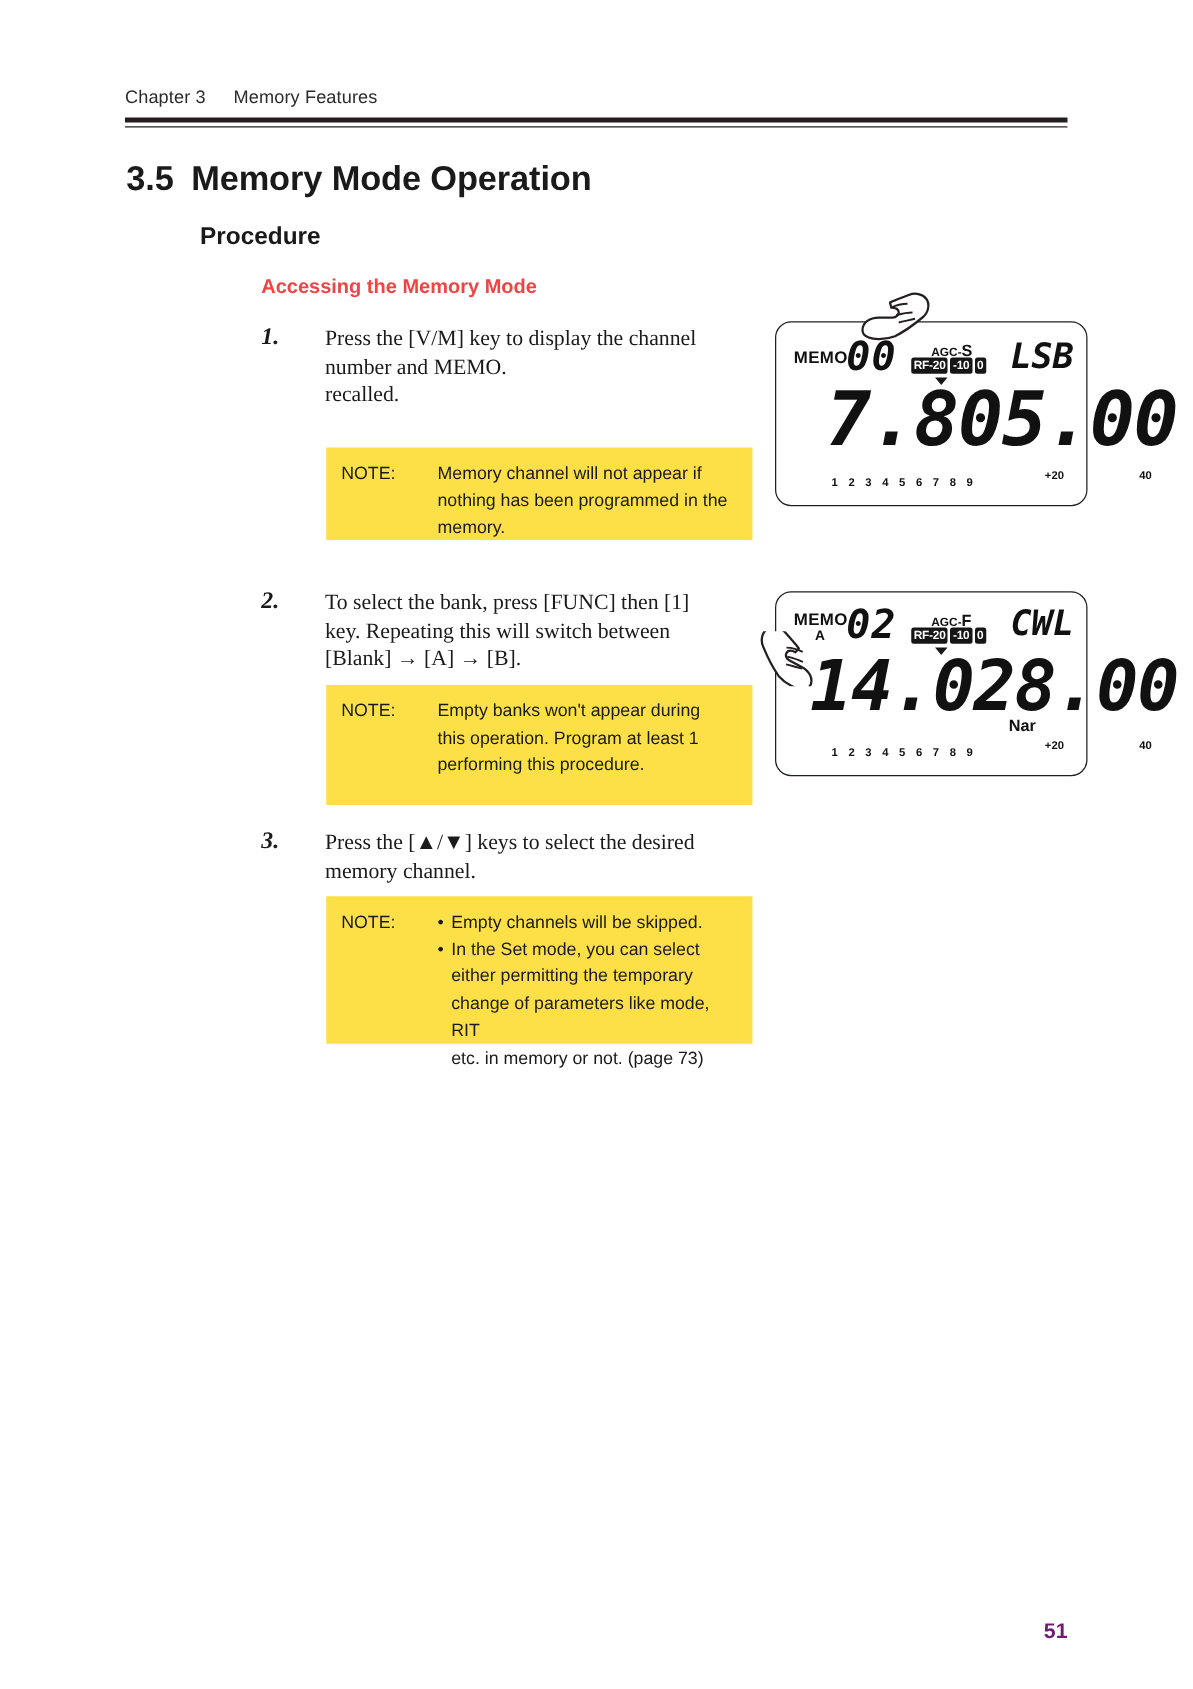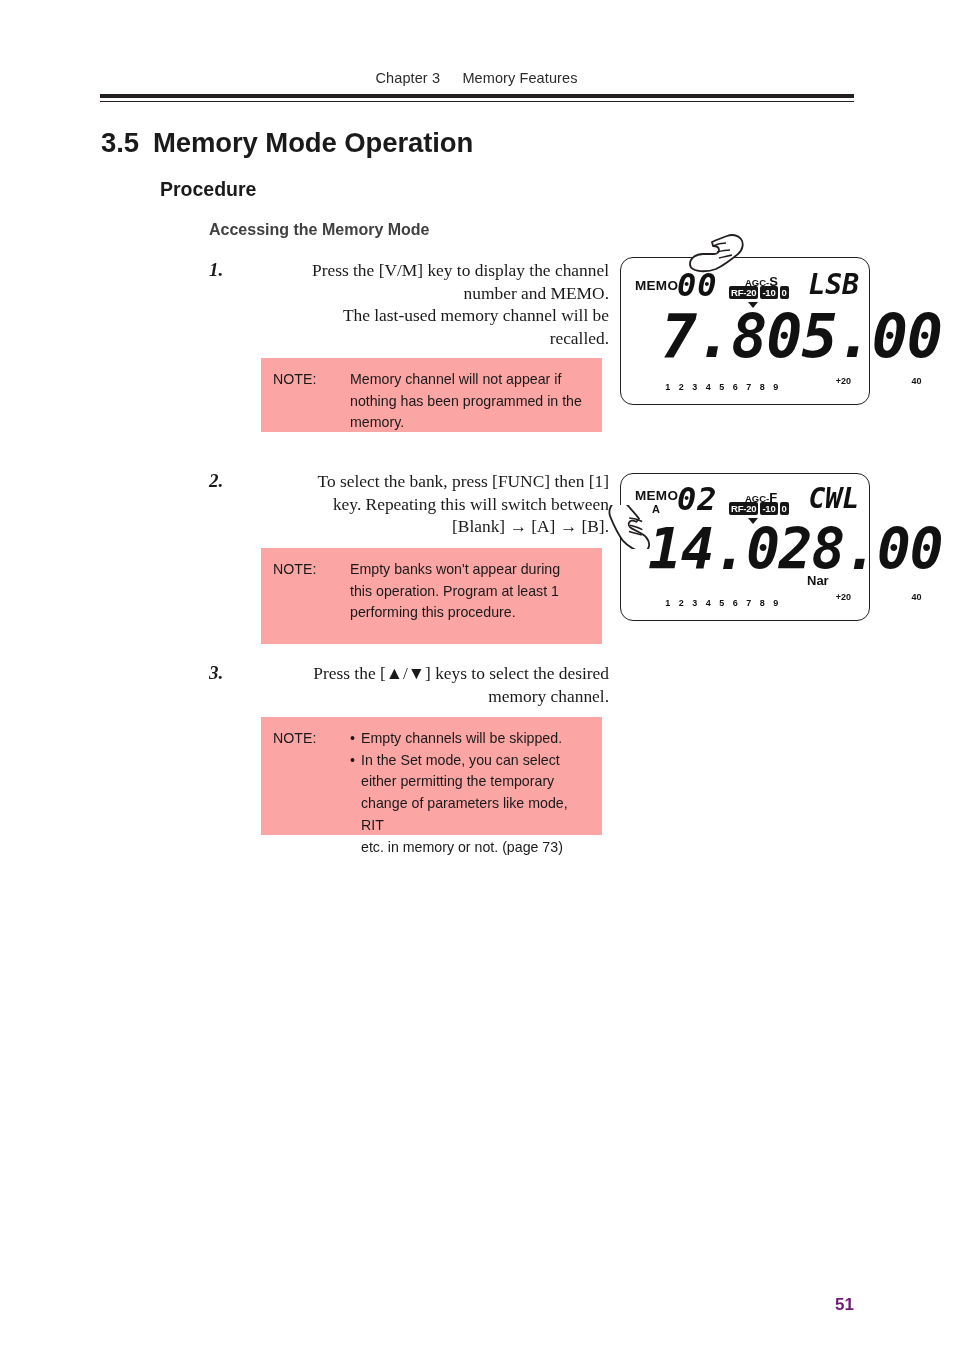--- a/index.html
+++ b/index.html
@@ -17,21 +17,21 @@
   }
 
   
   .page-header {
     position: absolute;
     left: 100px;
     top: 70px;
     width: 754px;
   }
   .header-text {
-    text-align: center;
+    text-align: left;
     font-family: "Liberation Sans", sans-serif;
     font-size: 14.5px;
     color: #2b2b2b;
     letter-spacing: .1px;
     padding-right: 1px;
   }
   .header-text .chapter-sep { display: inline-block; width: 14px; }
   .rule-thick {
     margin-top: 8px;
     height: 4px;
@@ -66,21 +66,21 @@
     color: #1a1a1a;
   }
 
   .subsubsection-title {
     position: absolute;
     left: 209px;
     top: 221px;
     font-family: "Liberation Sans", sans-serif;
     font-weight: bold;
     font-size: 16px;
-    color: #404040;
+    color: #ef4444;
   }
 
   
   .step {
     position: absolute;
     left: 209px;
     width: 400px;
   }
   .step-num {
     position: absolute;
@@ -91,27 +91,26 @@
     font-weight: bold;
     font-size: 19px;
     color: #1a1a1a;
   }
   .step-body {
     margin-left: 51px;
     font-family: "Liberation Serif", serif;
     font-size: 17.4px;
     line-height: 22.5px;
     color: #1a1a1a;
-    text-align: right;
   }
 
   
   .note-box {
     position: absolute;
-    background: #fca5a5;
+    background: #fde047;
     font-family: "Liberation Sans", sans-serif;
     font-size: 14.2px;
     line-height: 21.7px;
     color: #1a1a1a;
     box-sizing: border-box;
     padding: 11px 10px 12px 12px;
   }
   .note-row { display: flex; }
   .note-label {
     width: 77px;
@@ -274,21 +273,20 @@
 
 <div class="subsection-title">Procedure</div>
 
 <div class="subsubsection-title">Accessing the Memory Mode</div>
 
 <div class="step" style="top:259px;">
   <div class="step-num">1.</div>
   <div class="step-body">
     <div>Press the [V/M] key to display the channel</div>
     <div>number and MEMO.</div>
-    <div>The last-used memory channel will be</div>
     <div>recalled.</div>
   </div>
 </div>
 
 <div class="note-box" style="left:261px; top:358px; width:341px; height:74px;">
   <div class="note-row">
     <div class="note-label">NOTE:</div>
     <div class="note-lines">
       <div>Memory channel will not appear if</div>
       <div>nothing has been programmed in the</div>

